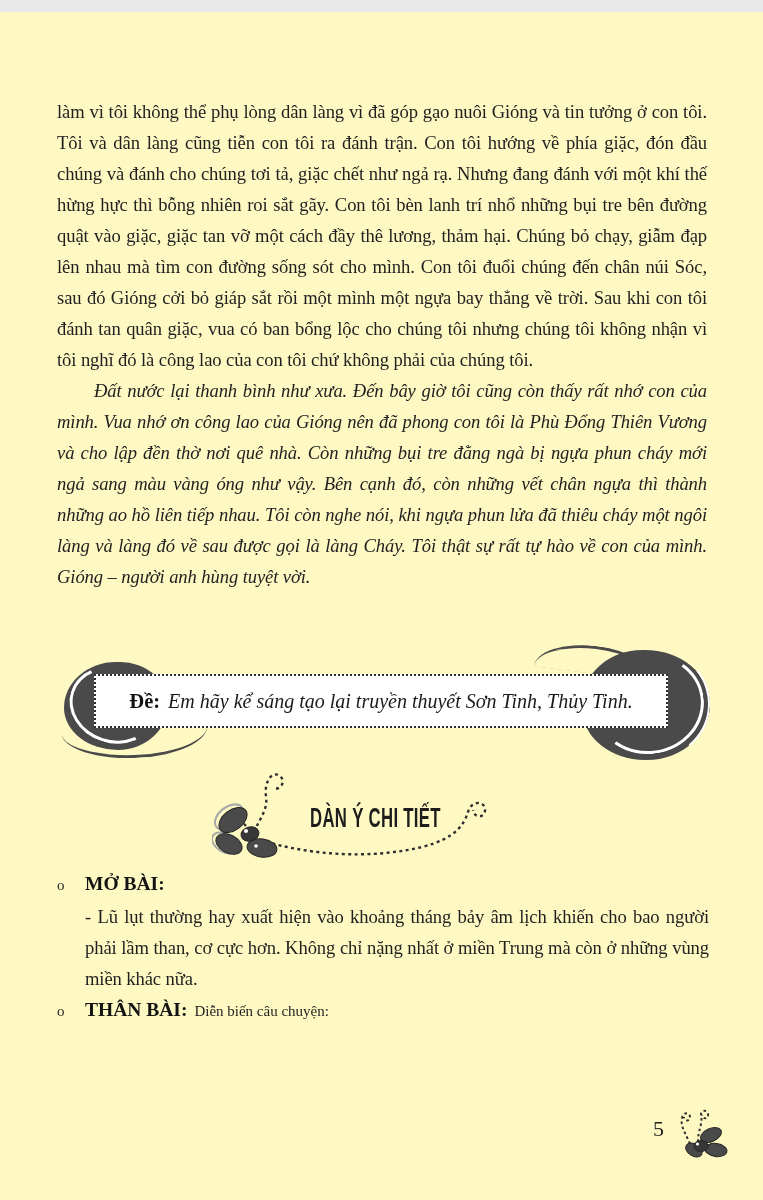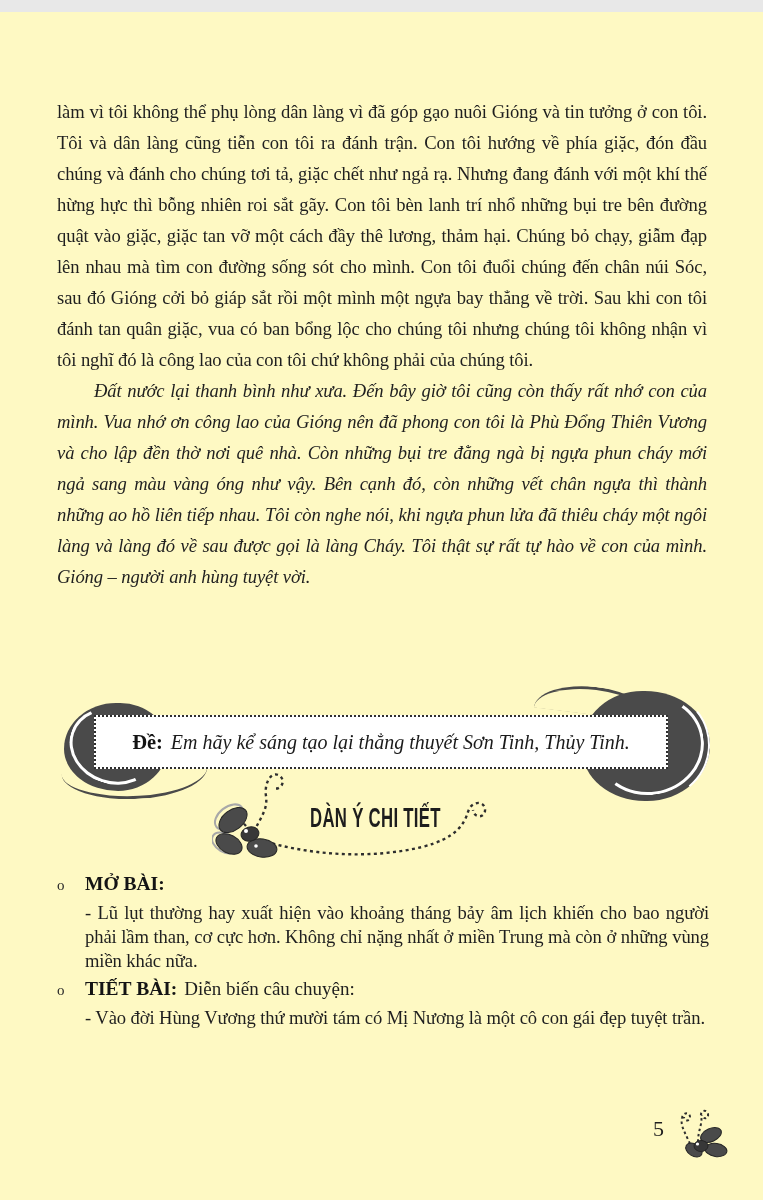--- a/index.html
+++ b/index.html
@@ -21,21 +21,21 @@
   }
   .story p {
     font-size: 18.6px;
     line-height: 31px;
     text-align: justify;
     letter-spacing: -0.1px;
   }
   .story p.indent-first { text-indent: 37px; font-style: italic; }
 
   
-  .banner { position: absolute; left: 64px; top: 679px; width: 646px; height: 112px; }
+  .banner { position: absolute; left: 64px; top: 638px; width: 646px; height: 112px; }
   .blob { position: absolute; background: #4a4a4a; z-index: 1; }
   .blob.left {
     left: 0; top: 12px; width: 104px; height: 88px;
     border-radius: 50% 46% 48% 52% / 52% 48% 52% 48%;
   }
   .blob.left::before {
     content: ""; position: absolute; inset: 5px 10px 7px 5px;
     border-radius: 50%;
     border: 3px solid transparent;
     border-left-color: #fff; border-bottom-color: #fff;
@@ -96,24 +96,24 @@
   }
 
   
   .outline { position: absolute; left: 57px; top: 856px; width: 652px; }
   .section-head { display: flex; align-items: baseline; line-height: 31px; }
   .bullet {
     width: 28px; flex: 0 0 28px;
     font-size: 15px; color: #2a2a2a;
   }
   .section-title { font-weight: 700; font-size: 19.5px; color: #141414; text-align: center; }
-  .section-sub { font-size: 19px; margin-left: 7px; text-align: right; }
+  .section-sub { font-size: 15px; margin-left: 7px; text-align: right; }
   .outline-item {
     margin-left: 28px;
-    font-size: 18.6px; line-height: 24px;
+    font-size: 18.6px; line-height: 31px;
     text-align: justify; letter-spacing: -0.1px;
   }
 
   
   .footer { position: absolute; left: 650px; top: 1096px; width: 90px; height: 60px; }
   .page-num {
     position: absolute; left: 3px; top: 8px;
     font-size: 22px; color: #1f1f1f;
   }
   .footer-flower { position: absolute; left: 20px; top: 0; width: 62px; height: 58px; }
@@ -127,21 +127,21 @@
     <p>làm vì tôi không thể phụ lòng dân làng vì đã góp gạo nuôi Gióng và tin tưởng ở con tôi. Tôi và dân làng cũng tiễn con tôi ra đánh trận. Con tôi hướng về phía giặc, đón đầu chúng và đánh cho chúng tơi tả, giặc chết như ngả rạ. Nhưng đang đánh với một khí thế hừng hực thì bỗng nhiên roi sắt gãy. Con tôi bèn lanh trí nhổ những bụi tre bên đường quật vào giặc, giặc tan vỡ một cách đầy thê lương, thảm hại. Chúng bỏ chạy, giẫm đạp lên nhau mà tìm con đường sống sót cho mình. Con tôi đuổi chúng đến chân núi Sóc, sau đó Gióng cởi bỏ giáp sắt rồi một mình một ngựa bay thẳng về trời. Sau khi con tôi đánh tan quân giặc, vua có ban bổng lộc cho chúng tôi nhưng chúng tôi không nhận vì tôi nghĩ đó là công lao của con tôi chứ không phải của chúng tôi.</p>
     <p class="indent-first">Đất nước lại thanh bình như xưa. Đến bây giờ tôi cũng còn thấy rất nhớ con của mình. Vua nhớ ơn công lao của Gióng nên đã phong con tôi là Phù Đổng Thiên Vương và cho lập đền thờ nơi quê nhà. Còn những bụi tre đằng ngà bị ngựa phun cháy mới ngả sang màu vàng óng như vậy. Bên cạnh đó, còn những vết chân ngựa thì thành những ao hồ liên tiếp nhau. Tôi còn nghe nói, khi ngựa phun lửa đã thiêu cháy một ngôi làng và làng đó về sau được gọi là làng Cháy. Tôi thật sự rất tự hào về con của mình. Gióng – người anh hùng tuyệt vời.</p>
   </div>
 
   <div class="banner">
     <div class="swoosh right-top"></div>
     <div class="blob left"></div>
     <div class="blob right"></div>
     <div class="banner-box">
       <span class="de-label">Đề:</span>
-      <span class="de-text">Em hãy kể sáng tạo lại thẳng thuyết Sơn Tinh, Thủy Tinh.</span>
+      <span class="de-text">Em hãy kể sáng tạo lại truyền thuyết Sơn Tinh, Thủy Tinh.</span>
     </div>
   </div>
 
   <svg class="flourish-svg" viewBox="0 0 300 104">
     <g fill="none" stroke="#2e2e2e" stroke-width="2.4" stroke-dasharray="3 3.4" stroke-linecap="butt">
       <path d="M42,72 C48,58 56,50 54,36 C52,22 60,10 68,16 C74,21 69,31 61,28"></path>
       <path d="M34,66 C24,54 10,52 9,61 C8,69 21,70 20,61"></path>
       <path d="M48,80 C100,96 160,99 210,87 C245,78 252,64 256,52 C259,41 272,40 273,49 C274,58 262,59 261,50"></path>
     </g>
     <g fill="none" stroke="#a8a8a8" stroke-width="2">
@@ -166,24 +166,23 @@
         <span class="bullet">o</span>
         <span class="section-title">MỞ BÀI:</span>
         <span class="section-sub"></span>
       </div>
       <p class="outline-item">- Lũ lụt thường hay xuất hiện vào khoảng tháng bảy âm lịch khiến cho bao người phải lầm than, cơ cực hơn. Không chỉ nặng nhất ở miền Trung mà còn ở những vùng miền khác nữa.</p>
     </div>
 
     <div>
       <div class="section-head">
         <span class="bullet">o</span>
-        <span class="section-title">TIẾT BÀI:</span>
+        <span class="section-title">THÂN BÀI:</span>
         <span class="section-sub">Diễn biến câu chuyện:</span>
       </div>
-      <p class="outline-item">- Vào đời Hùng Vương thứ mười tám có Mị Nương là một cô con gái đẹp tuyệt trần.</p>
     </div>
 
   </div>
 
   <div class="footer">
     <span class="page-num">5</span>
     <svg class="footer-flower" viewBox="0 0 62 58">
       <g fill="none" stroke="#2e2e2e" stroke-width="2" stroke-dasharray="2.6 2.8">
         <path d="M20,36 C16,26 10,18 12,10 C13,4 20,4 20,9 C20,14 14,13 14,9"></path>
         <path d="M28,34 C28,22 33,15 31,8 C30,2 37,1 38,6 C39,11 33,12 32,7"></path>

